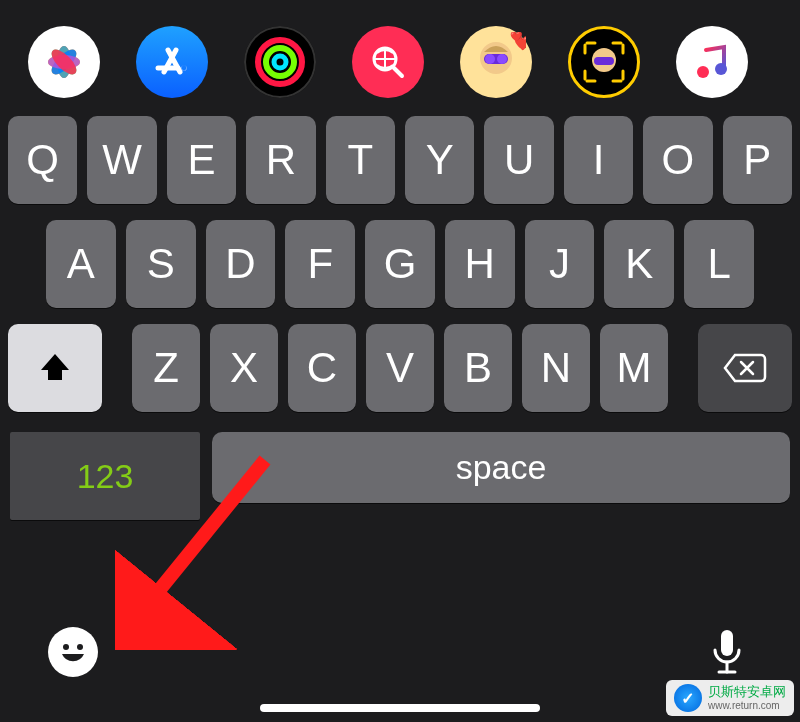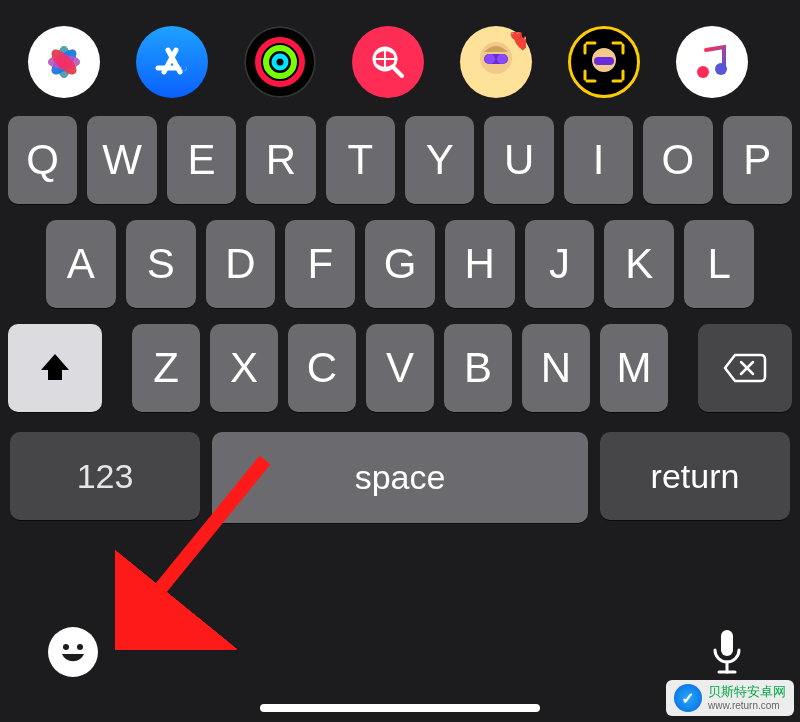--- a/index.html
+++ b/index.html
@@ -77,32 +77,32 @@
     display: flex;
     gap: 12px;
     padding: 0 2px;
     margin-top: 20px;
   }
   .key-123 {
     background: #464649;
     width: 190px;
     flex: 0 0 190px;
     height: 88px;
-    border-radius: 10px;
-    display: flex;
-    align-items: center;
-    justify-content: center;
-    color: #e5e5e5;
+    border-radius: 2px;
+    display: flex;
+    align-items: center;
+    justify-content: center;
+    color: #84cc16;
     font-size: 34px;
     box-shadow: 0 1px 0 rgba(0,0,0,0.6);
   }
   .key-space {
     background: #6b6b6f;
     flex: 1;
-    height: 91px;
+    height: 71px;
     border-radius: 10px;
     display: flex;
     align-items: center;
     justify-content: center;
     color: #fff;
     font-size: 34px;
     box-shadow: 0 1px 0 rgba(0,0,0,0.6);
   }
   .key-return {
     background: #464649;
@@ -314,21 +314,20 @@
       <svg width="44" height="34" viewBox="0 0 44 34">
           <path d="M12 4 H38 A4 4 0 0 1 42 8 V26 A4 4 0 0 1 38 30 H12 L2 17 Z" fill="none" stroke="#fff" stroke-width="2.5"></path>
           <path d="M18 11 L30 23 M30 11 L18 23" stroke="#fff" stroke-width="2.5" stroke-linecap="round"></path>
         </svg>
     </div>
   </div>
 
   <div class="row4">
     <div class="key-123">123</div>
     <div class="key-space">space</div>
-    <div class="key-return">return</div>
   </div>
 
 </div>
 
 <div class="bottom-bar">
   <div class="emoji-btn">
     <svg width="40" height="40" viewBox="0 0 40 40">
         <circle cx="20" cy="20" r="18" fill="#fff"></circle>
         <circle cx="13" cy="15" r="3" fill="#1c1c1e"></circle>
         <circle cx="27" cy="15" r="3" fill="#1c1c1e"></circle>

